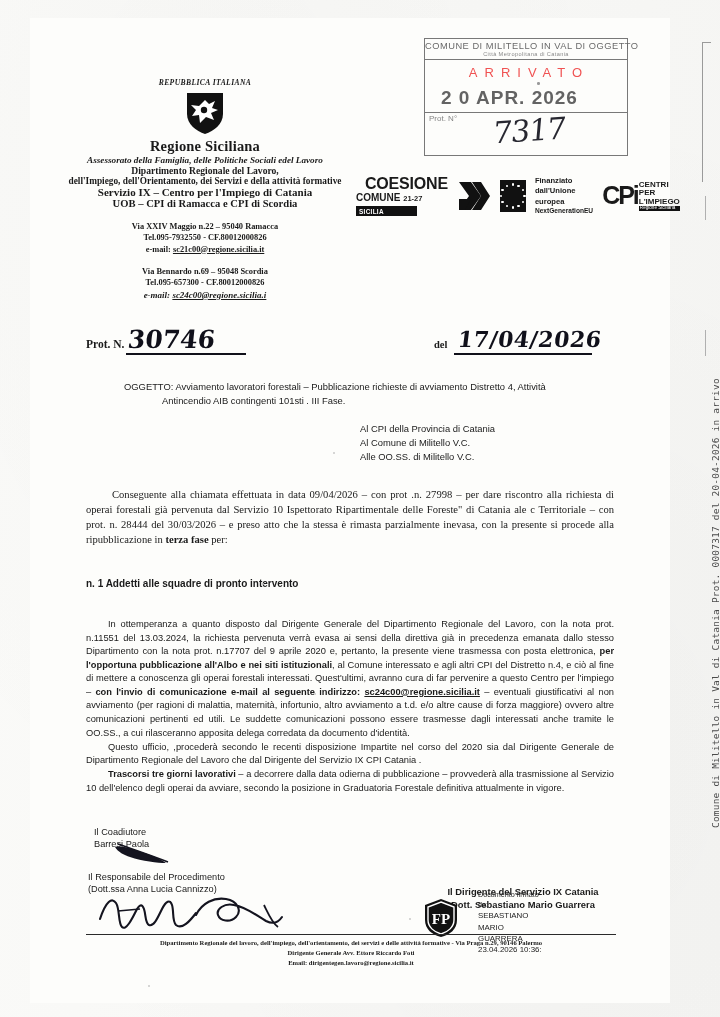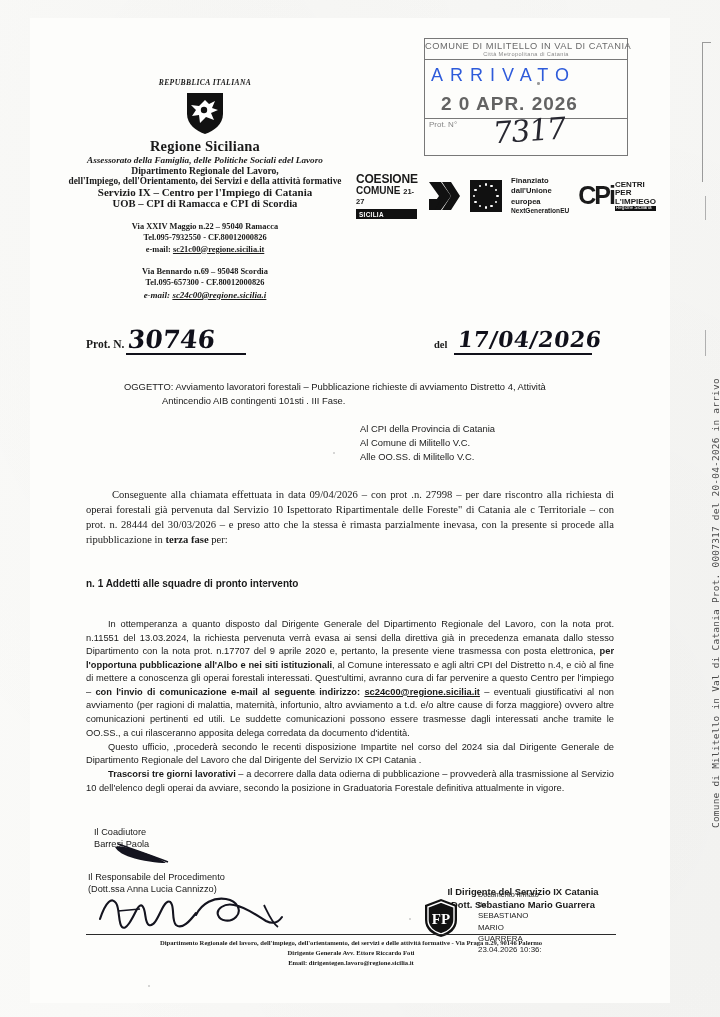--- a/index.html
+++ b/index.html
@@ -100,24 +100,25 @@
     font-family: "Liberation Sans", sans-serif;
     white-space: nowrap;
   }
   .stamp .t-citta {
     font-size: 5.6px;
     letter-spacing: 0.4px;
     color: #7d7d7d;
     margin-top: 0px;
   }
   .stamp .t-arrivato {
-    font-size: 18px;
+    text-align: center;
+    font-size: 13px;
     letter-spacing: 7px;
     padding: 5px 0 3px 6px;
-    color: #1d4ed8;
+    color: #ef4444;
   }
   .stamp .t-date {
     font-size: 19px;
     font-weight: bold;
     letter-spacing: 1px;
     padding: 4px 0 3px 16px;
     color: #575757;
   }
   .stamp .row-bottom {
     border-top: 1.3px solid #6d6d6d;
@@ -205,21 +206,21 @@
     left: 356px;
     top: 176px;
     width: 300px;
     height: 40px;
     display: flex;
     align-items: center;
     gap: 9px;
   }
   .logo-coesione { display: flex; flex-direction: column; gap: 1px; }
   .logo-coesione .l1 {
-    font-size: 12px; font-weight: bold; letter-spacing: -0.2px; line-height: 1.02;
+    font-size: 16px; font-weight: bold; letter-spacing: -0.2px; line-height: 1.02; margin-left: 9px;
   }
   .logo-coesione .l2 { font-size: 10px; font-weight: bold; line-height: 1.02; }
   .logo-coesione .l2 span { font-size: 7.5px; }
   .logo-coesione .sicilia {
     background: #111; color: #fff; font-size: 6.4px; font-weight: bold;
     padding: 1.5px 12px 1.5px 3px; margin-top: 2px; letter-spacing: 0.3px;
     width: 46px;
   }
   .chev { display: flex; align-items: center; }
   .eu-flag {
@@ -401,21 +402,21 @@
   <div class="vstrip">
     <div class="vbar"></div>
     <div class="vbar-top"></div>
     <div class="vdash" style="top:196px;height:24px;"></div>
     <div class="vdash" style="top:330px;height:26px;"></div>
     <div class="vtext">Comune di Militello in Val di Catania Prot. 0007317 del 20-04-2026 in arrivo</div>
   </div>
 
   <div class="stamp">
     <div class="row1">
-      <div class="t-comune">COMUNE DI MILITELLO IN VAL DI CATANIA</div>
+      <div class="t-comune">COMUNE DI MILITELLO IN VAL DI OGGETTO</div>
       <div class="t-citta">Città Metropolitana di Catania</div>
     </div>
     <div class="t-arrivato">ARRIVATO</div>
     <div class="t-date">2 0 APR. 2026</div>
     <div class="row-bottom">Prot. N°</div>
     <div class="hand-prot">7317</div>
   </div>
 
   <div class="letterhead">
     <div class="repubblica">REPUBBLICA ITALIANA</div>
@@ -523,21 +524,21 @@
   <div class="body-block para-1">
     <span style="padding-left:26px">Conseguente alla chiamata effettuata in data 09/04/2026 – con prot .n. 27998 – per dare riscontro alla richiesta di operai forestali già pervenuta dal Servizio 10 Ispettorato Ripartimentale delle Foreste" di  Catania ale c Territoriale – con prot. n. 28444 del 30/03/2026 – e preso atto che la stessa è rimasta parzialmente inevasa, con la presente si procede alla ripubblicazione in </span><b>terza fase</b><span> per:</span>
   </div>
 
   <div class="heading-1">n. 1 Addetti alle squadre di pronto intervento</div>
 
   <div class="para-2">
     <p class="i1">
       <span>In ottemperanza a quanto disposto dal Dirigente Generale del Dipartimento Regionale del Lavoro, con la nota prot. n.11551 del 13.03.2024, la richiesta pervenuta verrà evasa ai sensi della direttiva già in precedenza emanata dallo stesso Dipartimento con la nota prot. n.17707 del 9 aprile 2020 e, pertanto, la presente viene trasmessa con posta elettronica, </span><b>per l'opportuna pubblicazione all'Albo  e nei siti istituzionali</b><span>, al Comune interessato e agli altri CPI del Distretto n.4, e ciò al fine di mettere a conoscenza gli operai forestali interessati. Quest'ultimi, avranno cura di far pervenire a questo Centro per l'impiego – </span><b>con l'invio di comunicazione e-mail al seguente indirizzo:</b> <b><u>sc24c00@regione.sicilia.it</u></b><span> – eventuali giustificativi al non avviamento (per ragioni di malattia, maternità, infortunio, altro avviamento a t.d. e/o altre cause di forza maggiore) ovvero altre comunicazioni pertinenti ed utili. Le suddette comunicazioni possono essere trasmesse dagli interessati anche tramite le OO.SS., a cui rilasceranno apposita delega corredata da documento d'identità.</span>
     </p>
-    <p class="i1">Questo ufficio, ,procederà secondo le recenti disposizione Impartite nel corso del 2024 sia dal Dirigente Generale de Dipartimento Regionale del Lavoro che dal Dirigente del Servizio IX  CPI Catania .</p>
+    <p class="i1">Questo ufficio, ,procederà secondo le recenti disposizione Impartite nel corso del 2020 sia dal Dirigente Generale de Dipartimento Regionale del Lavoro che dal Dirigente del Servizio IX  CPI Catania .</p>
     <p class="i1">
       <b>Trascorsi tre giorni lavorativi</b><span> – a decorrere dalla  data odierna di pubblicazione   – provvederà alla trasmissione al Servizio 10 dell'elenco degli operai da avviare, secondo la posizione in Graduatoria Forestale definitiva attualmente in vigore.</span>
     </p>
   </div>
 
   <div class="sig-left">
     <div class="c1">Il Coadiutore</div>
     <div class="c1">Barresi Paola</div>
     <div class="blockgap"></div>
     <div class="r1">Il Responsabile del Procedimento</div>

